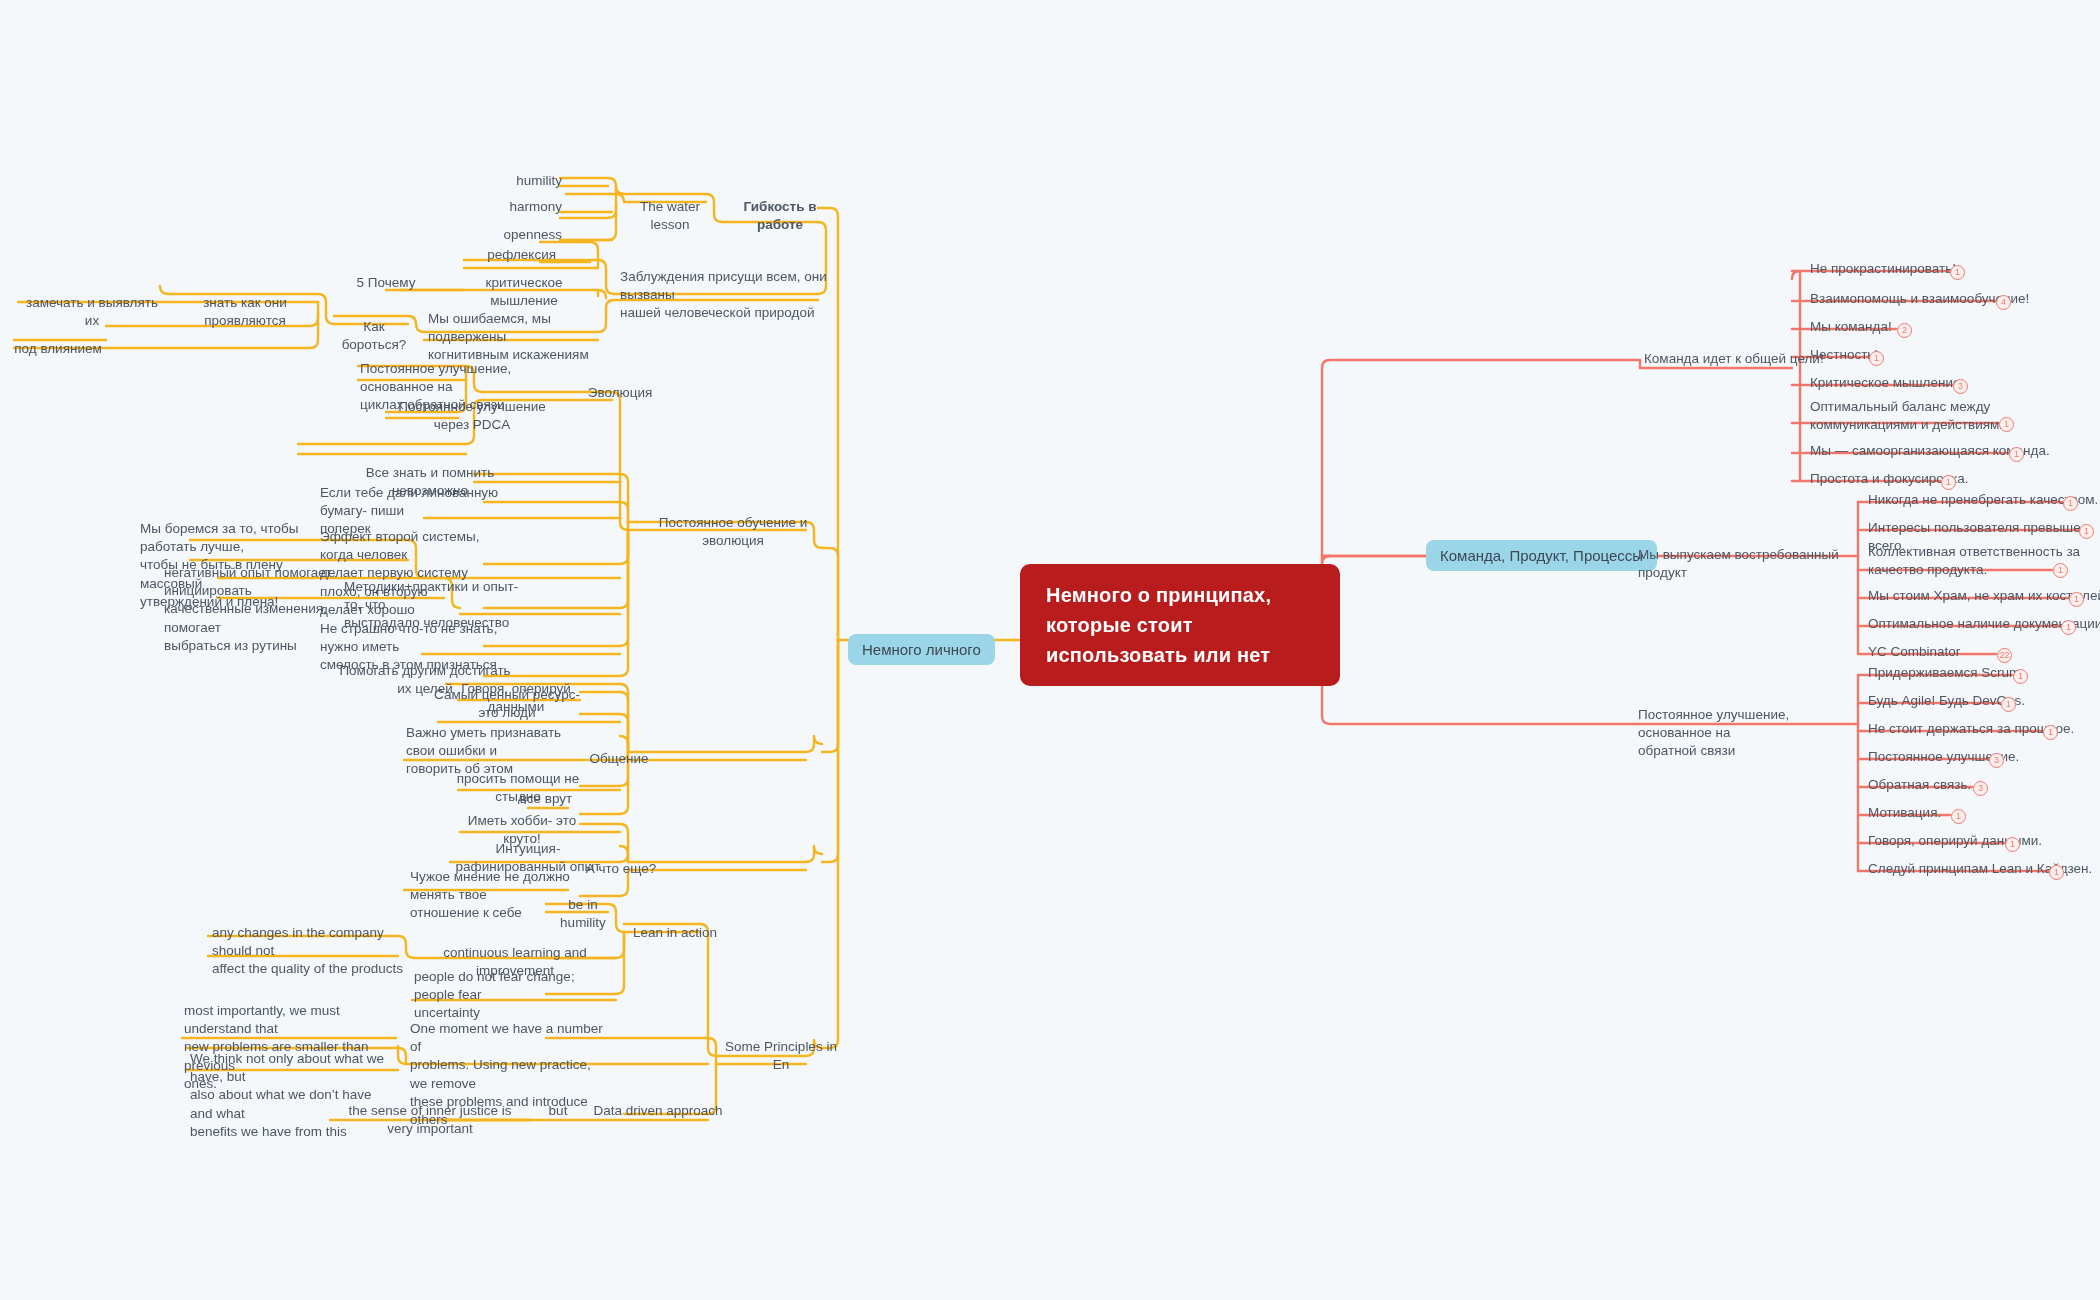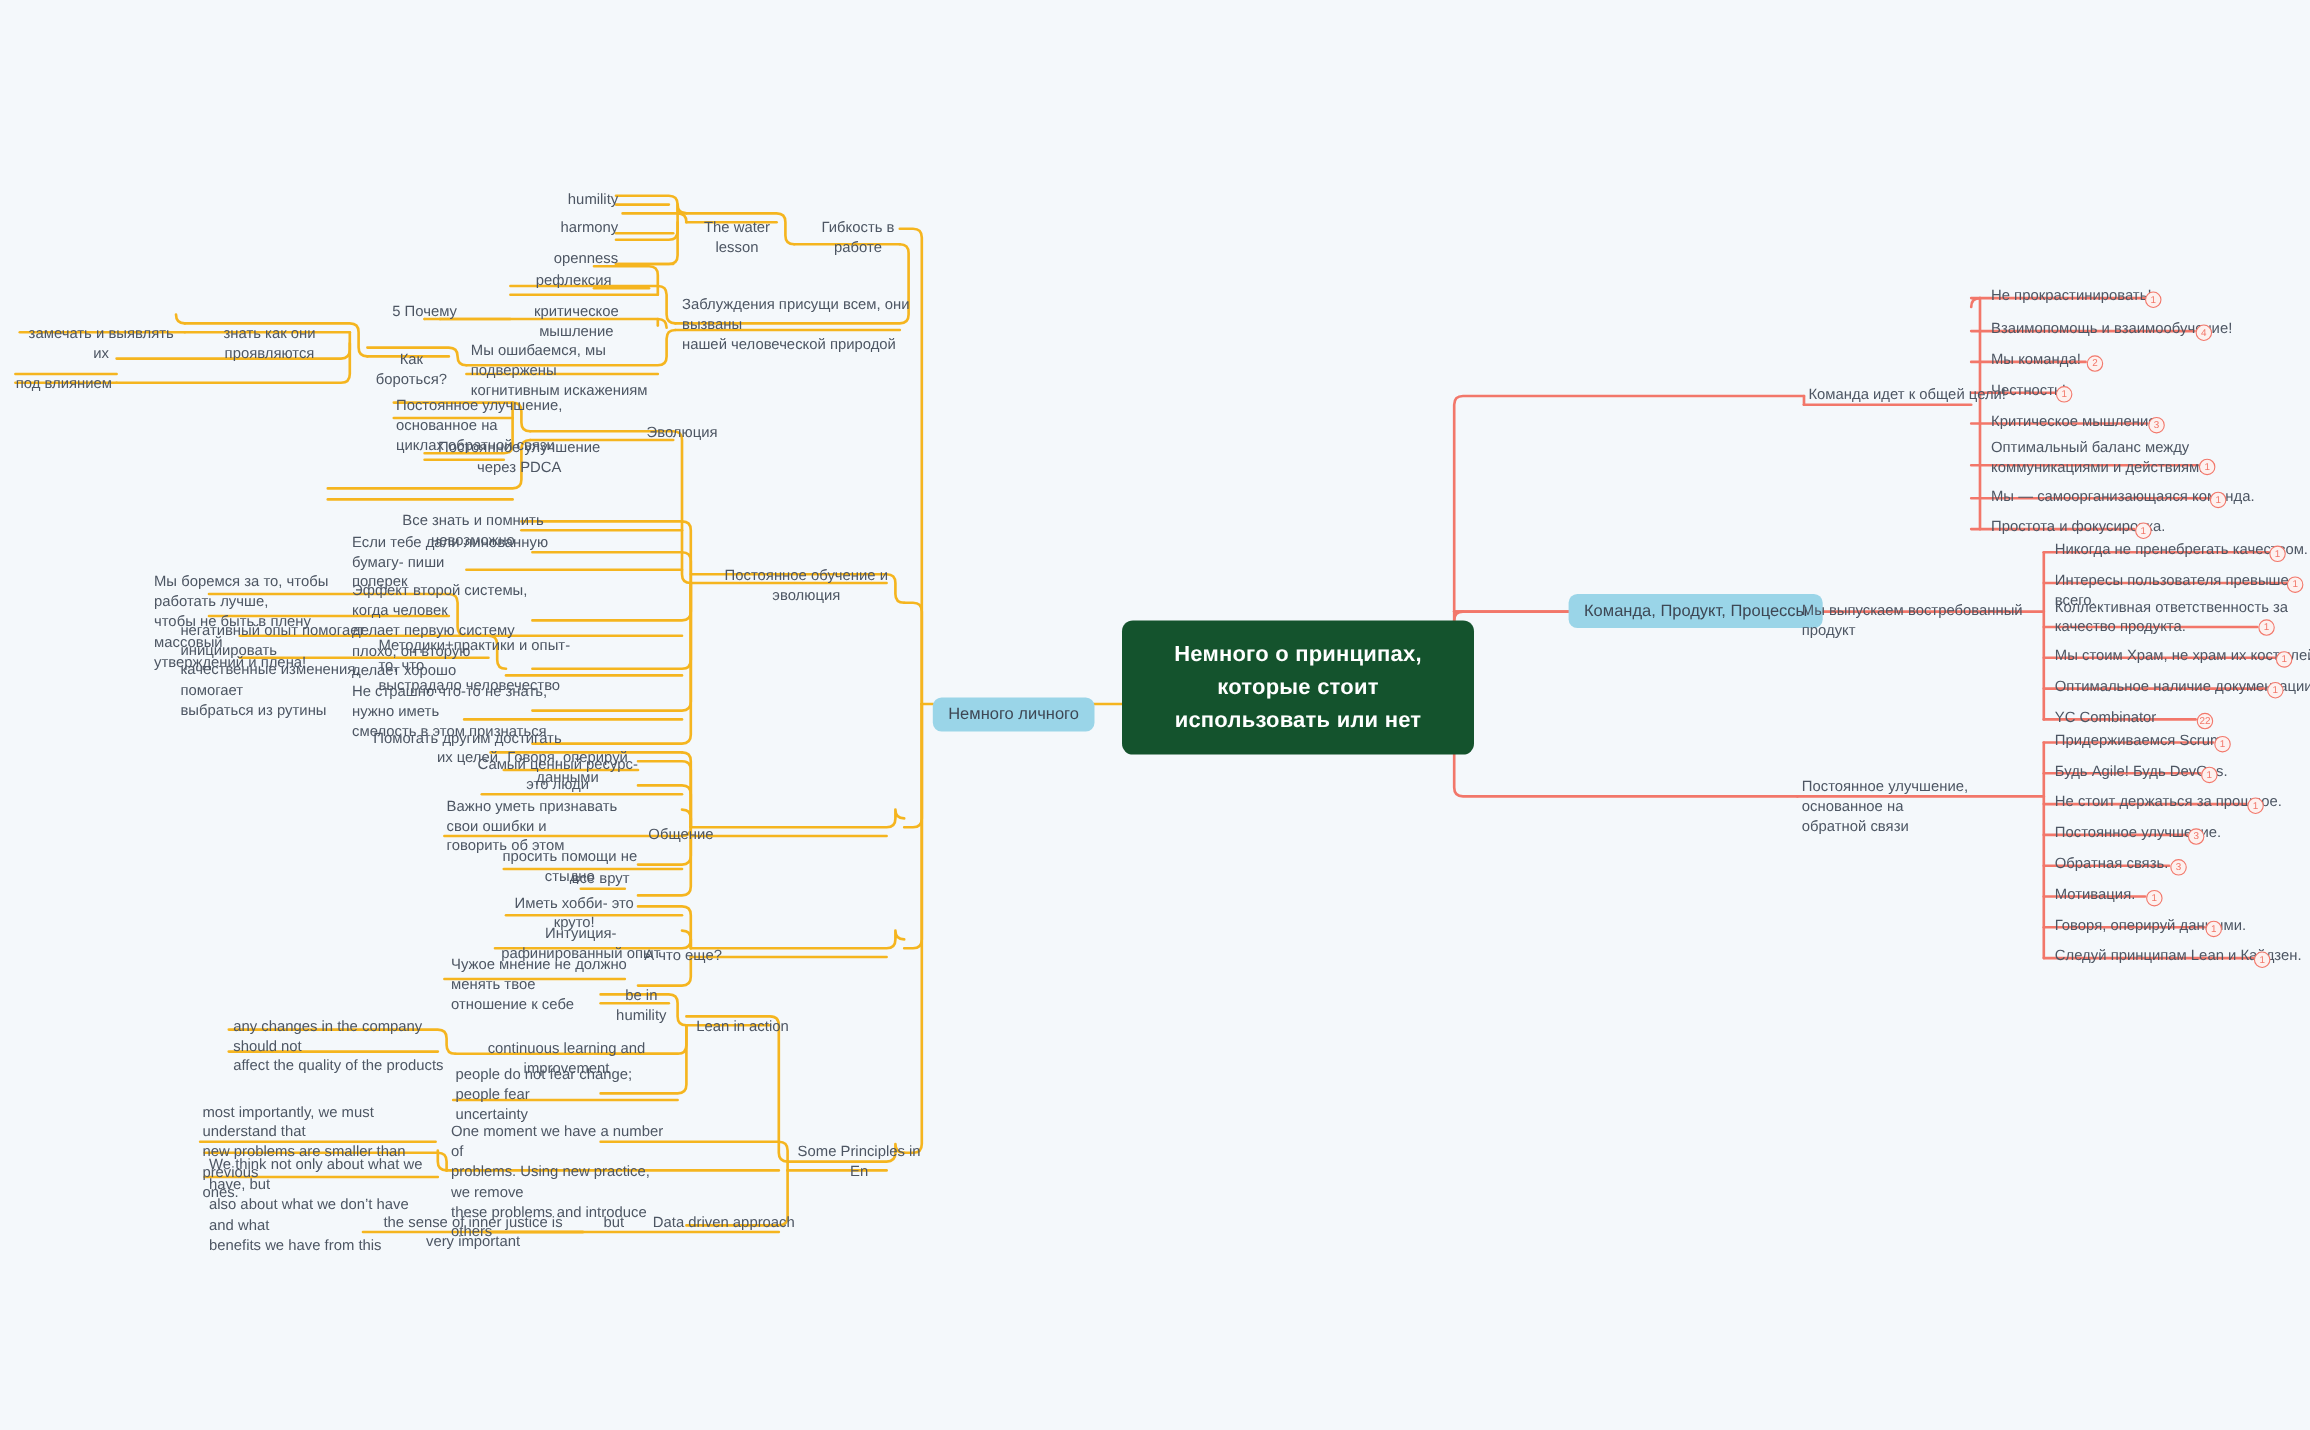--- a/index.html
+++ b/index.html
@@ -24,28 +24,28 @@
     white-space:pre-line;
     padding:2px 4px 3px 4px;
   }
   .node.r{text-align:right;}
   .node.l{text-align:left;}
   .node.c{text-align:center;}
 
   
   .root{
     position:absolute;
-    background:#14532d;
+    background:#b91c1c;
     color:#ffffff;
     font-size:20px;
     font-weight:bold;
     line-height:1.5;
     border-radius:10px;
     padding:16px 26px;
-    text-align:center;
+    text-align:left;
     box-sizing:border-box;
     letter-spacing:.2px;
   }
   
   .pill{
     position:absolute;
     background:#9ad5e8;
     color:#3d4754;
     font-size:15px;
     border-radius:8px;
@@ -271,21 +271,21 @@
     <span>Немного личного</span>
   </div>
   <div class="pill" style="left:1426px;top:540px;">
     <span>Команда, Продукт, Процессы</span>
   </div>
 
   <div class="node r" style="left:460px;top:170px;width:106px;"><span>humility</span></div>
   <div class="node r" style="left:460px;top:196px;width:106px;"><span>harmony</span></div>
   <div class="node r" style="left:460px;top:224px;width:106px;"><span>openness</span></div>
   <div class="node c" style="left:618px;top:196px;width:104px;"><span>The water lesson</span></div>
-  <div class="node c" style="left:722px;top:196px;width:116px;"><span>Гибкость в работе</span></div>
+  <div class="node c" style="left:722px;top:196px;width:116px;font-weight:bold;"><span>Гибкость в работе</span></div>
 
   <div class="node r" style="left:450px;top:244px;width:110px;"><span>рефлексия</span></div>
   <div class="node c" style="left:330px;top:272px;width:112px;"><span>5 Почему</span></div>
   <div class="node c" style="left:450px;top:272px;width:148px;"><span>критическое мышление</span></div>
   <div class="node l" style="left:616px;top:266px;width:226px;"><span>Заблуждения присущи всем, они вызваны
 нашей человеческой природой</span></div>
 
   <div class="node c" style="left:14px;top:292px;width:156px;"><span>замечать и выявлять их</span></div>
   <div class="node c" style="left:170px;top:292px;width:150px;"><span>знать как они проявляются</span></div>
   <div class="node c" style="left:326px;top:316px;width:96px;"><span>Как бороться?</span></div>

